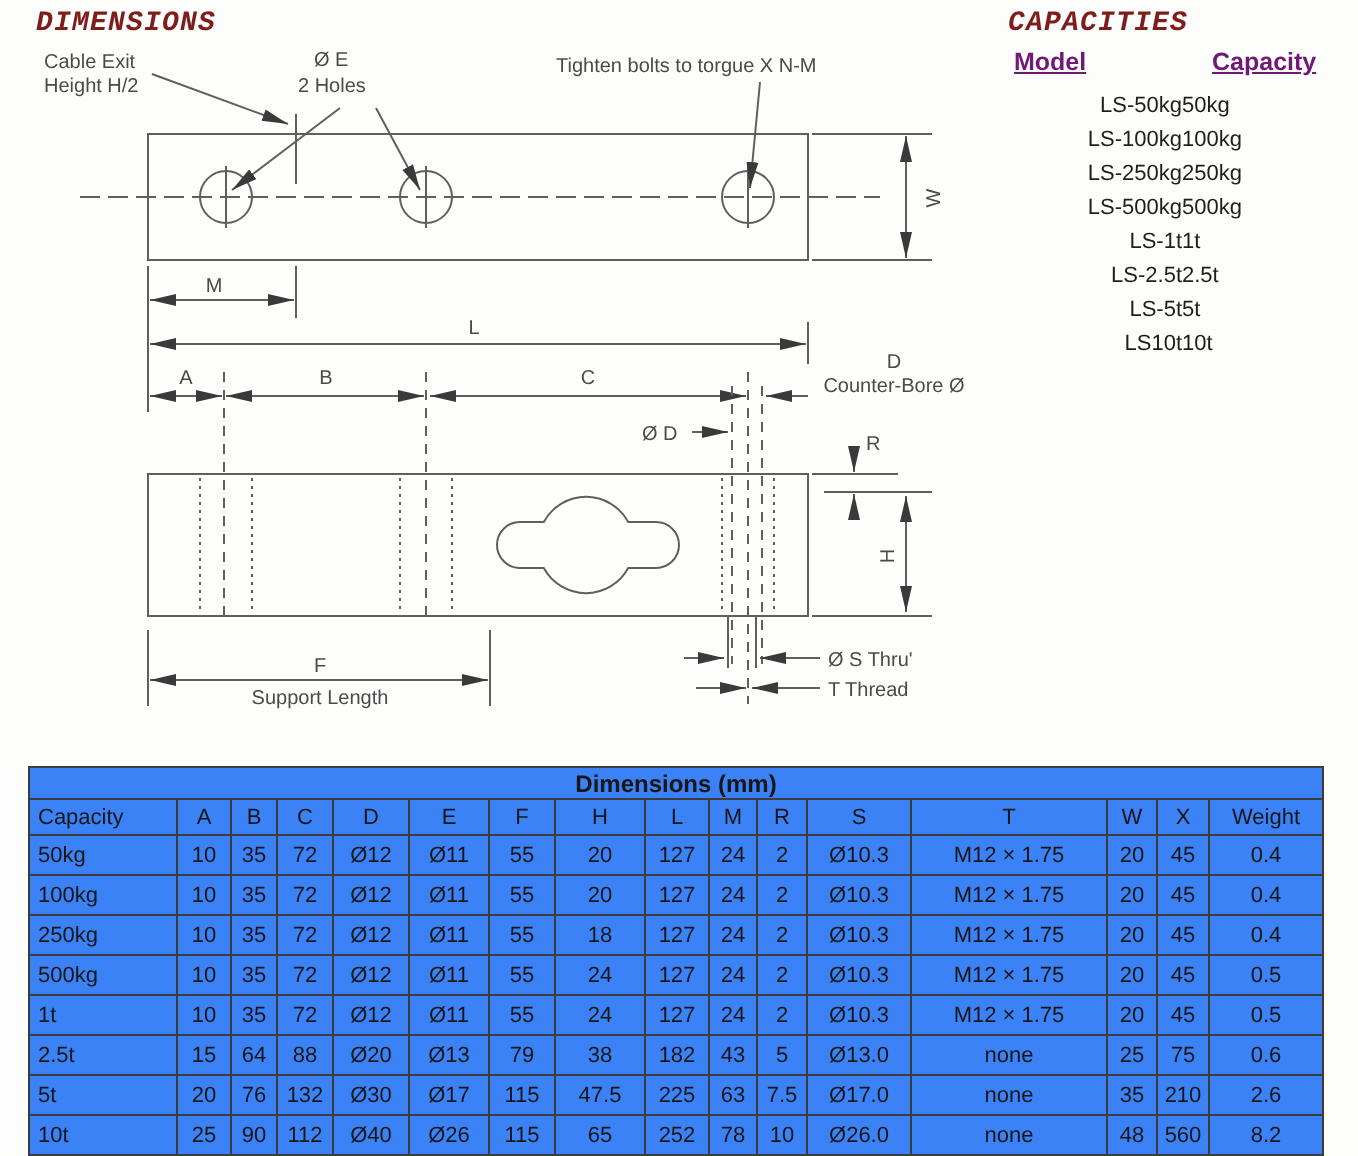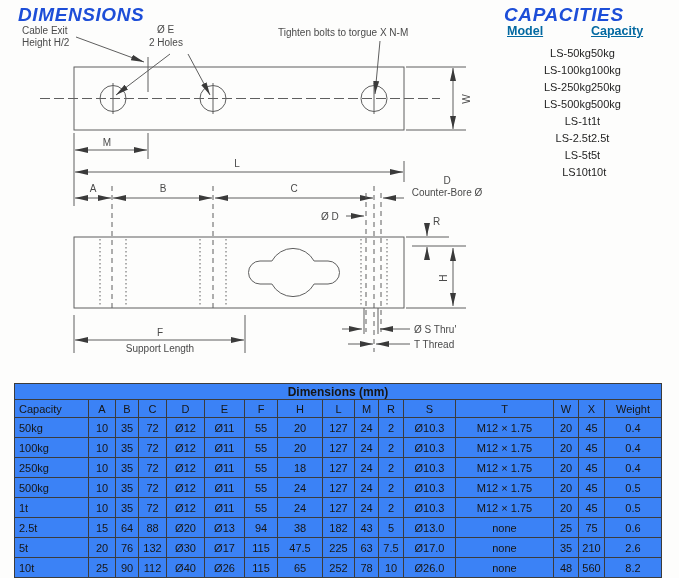--- a/index.html
+++ b/index.html
@@ -1,36 +1,36 @@
 <!DOCTYPE html>
 <html style="--bg: #fdfdfc; --ink: #1e1e1e; --dink: #4a4a4a; --line: #5f5f5f; --tb: #3c3c3c;"><head>
 <meta charset="utf-8">
 <style>
   :root{
     --bg:#fdfdfc; --ink:#1e1e1e; --dink:#4a4a4a; --line:#5f5f5f; --tb:#3c3c3c;
   }
   html,body{margin:0;padding:0;background:#e8e8e8;}
   .page{position:relative;width:679px;height:578px;background:var(--bg);
         font-family:"Liberation Sans",sans-serif;color:var(--ink);overflow:hidden;}
-  .sec-title{position:absolute;font-size:19px;font-weight:bold;font-style:italic;
-        letter-spacing:.6px;color:#1d4ed8;}
+  .sec-title{position:absolute;font-size:14px;font-weight:bold;font-style:italic;
+        letter-spacing:.6px;color:#7f1d1d;font-family:Liberation Mono, monospace;}
   #dim-title{left:18px;top:4px;}
   #cap-title{left:504px;top:4px;}
 
   svg.drawing{position:absolute;left:0;top:0;}
   svg .ln{stroke:var(--line);stroke-width:1;fill:none;}
   svg .dashC{stroke-dasharray:10 4;}
   svg .dash2{stroke-dasharray:5 4;}
   svg .dot{stroke-dasharray:1.5 2.5;}
   svg .ahf{fill:#3a3a3a;stroke:none;}
   svg text{fill:var(--dink);font-family:"Liberation Sans",sans-serif;font-size:10px;}
   svg text.mid{text-anchor:middle;}
 
   .caps{position:absolute;left:507px;top:24px;width:168px;font-size:11px;}
-  .cap-head{display:flex;font-weight:bold;font-size:12.5px;margin-bottom:7px;color:#0369a1;}
+  .cap-head{display:flex;font-weight:bold;font-size:12.5px;margin-bottom:7px;color:#701a75;gap:15px;}
   .cap-head .c1{width:84px;}
   .cap-head span{text-decoration:underline;}
   .cap-row{display:flex;height:17px;line-height:17px;text-align:right;}
   .cap-model{width:84px;}
 
   table.dim-table{position:absolute;left:14px;top:383px;border-collapse:collapse;
         table-layout:fixed;font-size:11px;color:#161616;background:#3b82f6;}
   .dim-table th,.dim-table td{border:1px solid var(--tb);text-align:center;padding:0;
         height:19px;font-weight:normal;white-space:nowrap;overflow:hidden;}
   .dim-table thead th{height:17px;}
@@ -325,21 +325,21 @@
           <td>45</td>
           <td>0.5</td>
         </tr>
         <tr>
           <td class="left">2.5t</td>
           <td>15</td>
           <td>64</td>
           <td>88</td>
           <td>Ø20</td>
           <td>Ø13</td>
-          <td>94</td>
+          <td>79</td>
           <td>38</td>
           <td>182</td>
           <td>43</td>
           <td>5</td>
           <td>Ø13.0</td>
           <td>none</td>
           <td>25</td>
           <td>75</td>
           <td>0.6</td>
         </tr>

